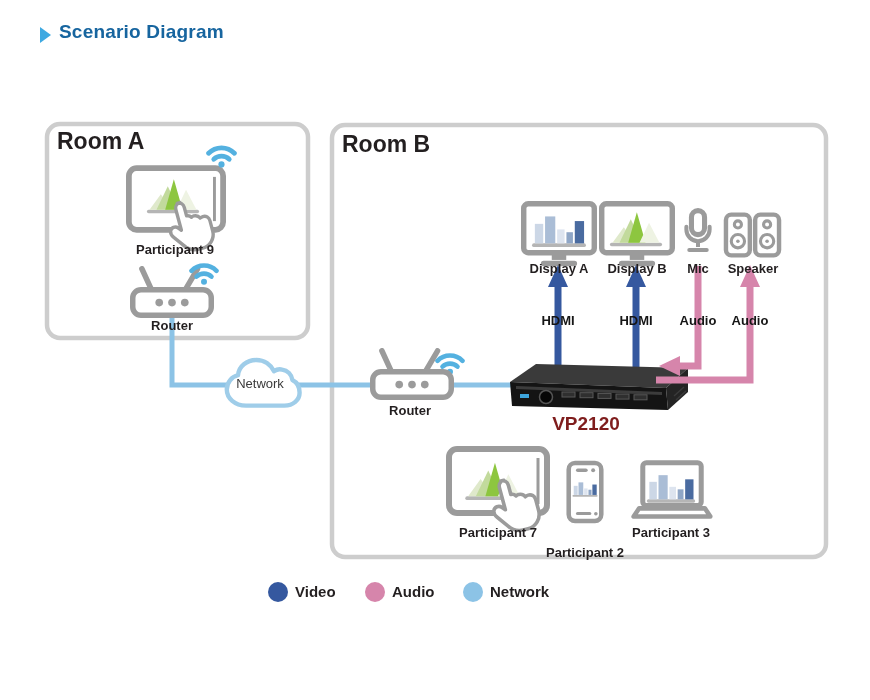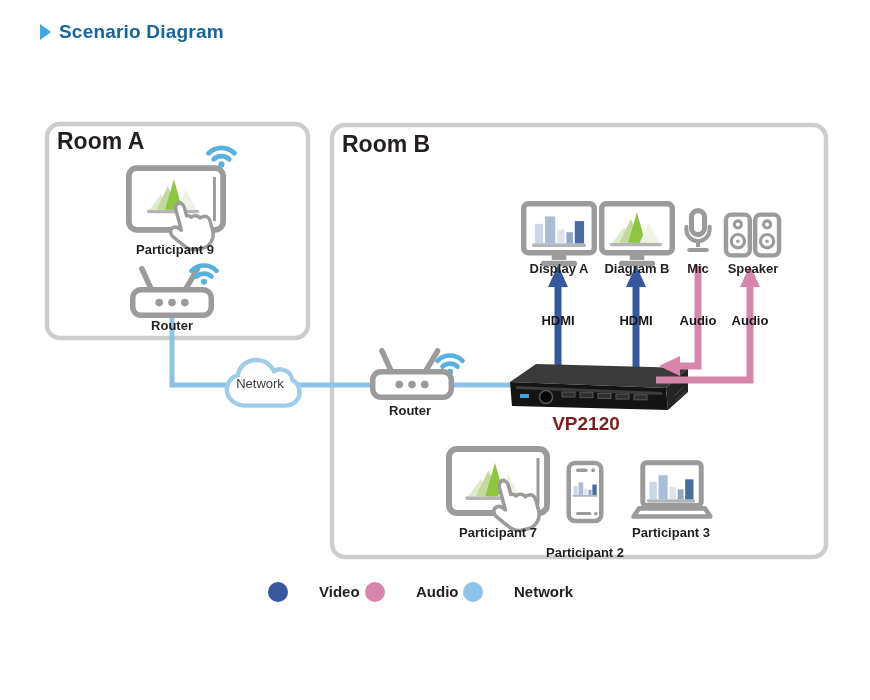--- a/index.html
+++ b/index.html
@@ -3,28 +3,28 @@
 <meta charset="utf-8">
 <style>
   html,body{margin:0;padding:0;background:#fff;}
   .canvas{position:relative;width:870px;height:700px;background:#fff;overflow:hidden;
           font-family:"Liberation Sans",sans-serif;}
   .shapes{position:absolute;left:0;top:0;}
   .room{fill:none;stroke:#cdcdcd;stroke-width:4.5;}
   .lbl{position:absolute;font-weight:bold;font-size:13px;color:#231f20;white-space:nowrap;}
   .centered{transform:translateX(-50%);}
   .room-label{font-size:23px;}
-  .title-row{position:absolute;left:40px;top:21px;display:flex;align-items:center;gap:8px;}
+  .title-row{position:absolute;left:40px;top:21px;display:flex;align-items:flex-end;gap:8px;}
   .bullet{width:0;height:0;border-left:11px solid #3fa9e1;border-top:8px solid transparent;
           border-bottom:8px solid transparent;}
   .title-text{font-weight:bold;font-size:19px;color:#17659f;letter-spacing:.2px;}
   .net-label{font-weight:normal;font-size:13px;color:#3a3a3a;}
   .vp-label{font-size:19px;color:#7f1d1d;}
   .wire-label{color:#161616;text-align:center;}
-  .legend-label{font-size:15px;margin-left:24px;}
+  .legend-label{font-size:15px;}
   .dot{position:absolute;width:20px;height:20px;border-radius:50%;}
   .dot-video{background:#35589f;}
   .dot-audio{background:#d685ab;}
   .dot-network{background:#8cc3e6;}
 </style>
 </head>
 <body>
 
 <div class="canvas">
 
@@ -188,21 +188,21 @@
   <span class="lbl room-label" style="left:342px;top:131px">Room B</span>
 
   <span class="lbl centered" style="left:175px;top:242px">Participant 9</span>
   <span class="lbl centered" style="left:172px;top:318px">Router</span>
 
   <span class="lbl centered net-label" style="left:260px;top:376px">Network</span>
 
   <span class="lbl centered" style="left:410px;top:403px">Router</span>
   <span class="lbl centered vp-label" style="left:586px;top:413px">VP2120</span>
   <span class="lbl centered" style="left:559px;top:261px">Display A</span>
-  <span class="lbl centered" style="left:637px;top:261px">Diagram B</span>
+  <span class="lbl centered" style="left:637px;top:261px">Display B</span>
   <span class="lbl centered" style="left:698px;top:261px">Mic</span>
   <span class="lbl centered" style="left:753px;top:261px">Speaker</span>
 
   <span class="lbl centered wire-label" style="left:558px;top:313px">HDMI</span>
   <span class="lbl centered wire-label" style="left:636px;top:313px">HDMI</span>
   <span class="lbl centered wire-label" style="left:698px;top:313px">Audio</span>
   <span class="lbl centered wire-label" style="left:750px;top:313px">Audio</span>
 
   <span class="lbl centered" style="left:498px;top:525px">Participant 7</span>
   <span class="lbl centered" style="left:585px;top:545px">Participant 2</span>

